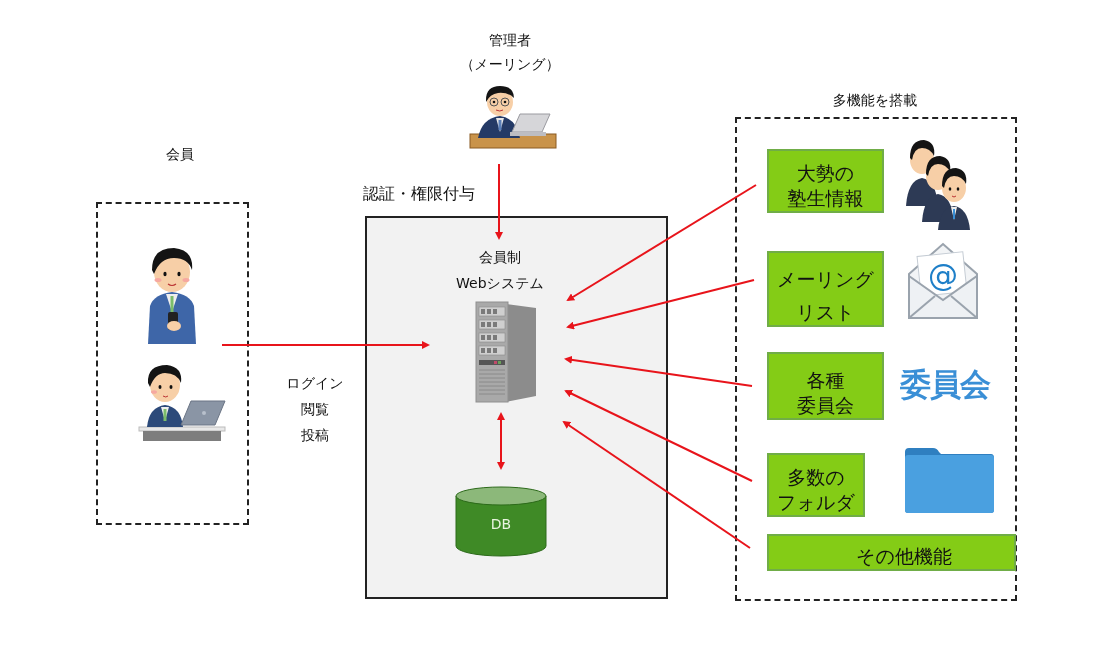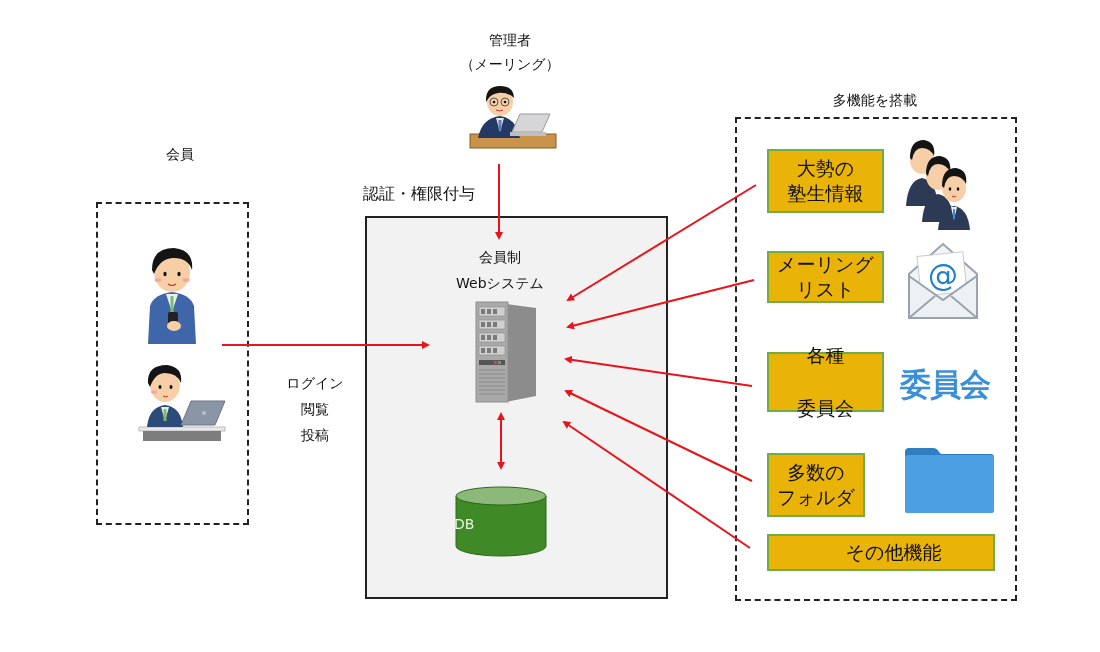--- a/index.html
+++ b/index.html
@@ -1,21 +1,21 @@
 <!DOCTYPE html>
 <html><head>
 <meta charset="utf-8">
 <style>
   html,body{margin:0;padding:0;background:#ffffff;}
   body{width:1100px;height:652px;position:relative;overflow:hidden;font-family:"DejaVu Sans",sans-serif;color:#111;}
   .abs{position:absolute;}
   .label{font-size:14px;text-align:center;line-height:24px;white-space:nowrap;}
   .dashed{border:2px dashed #222;box-sizing:border-box;}
   .sysbox{background:#f2f2f2;border:2px solid #222;box-sizing:border-box;}
-  .feat{border:2px solid #70ad47;background:#eab308;box-sizing:border-box;display:flex;flex-direction:column;align-items:center;justify-content:center;font-size:19px;line-height:25px;}
+  .feat{border:2px solid #70ad47;background:#84cc16;box-sizing:border-box;display:flex;flex-direction:column;align-items:center;justify-content:flex-end;font-size:19px;line-height:25px;}
   svg.overlay{position:absolute;left:0;top:0;}
 </style>
 </head>
 <body>
 
 <div class="abs label" style="left:400px;top:28px;width:220px;">
   <div>管理者</div>
   <div>（メーリング）</div>
 </div>
 <svg class="abs" style="left:468px;top:80px;" width="92" height="76" viewBox="0 0 92 76">
@@ -112,21 +112,21 @@
       <line x1="9" y1="84" x2="35" y2="84"></line>
     <line x1="9" y1="88" x2="35" y2="88"></line>
       <line x1="9" y1="92" x2="35" y2="92"></line>
     <line x1="9" y1="96" x2="35" y2="96"></line>
   </g>
 </svg>
 <svg class="abs" style="left:454px;top:486px;" width="94" height="72" viewBox="0 0 94 72">
   <path d="M2 10 L2 60 A45 10 0 0 0 92 60 L92 10" fill="#3f8a26" stroke="#2c6a1a" stroke-width="1"></path>
   <ellipse cx="47" cy="10" rx="45" ry="9" fill="#8cb87a" stroke="#2c6a1a" stroke-width="1"></ellipse>
 </svg>
-<div class="abs" style="left:454px;top:516px;width:94px;color:#eaf5e0;font-size:14px;">DB</div>
+<div class="abs" style="left:454px;top:516px;width:94px;text-align:center;color:#eaf5e0;font-size:14px;">DB</div>
 
 <div class="abs label" style="left:735px;top:88px;width:280px;">多機能を搭載</div>
 <div class="abs dashed" style="left:735px;top:117px;width:282px;height:484px;"></div>
 
 <div class="abs feat" style="left:767px;top:149px;width:117px;height:64px;">
   <div>大勢の</div>
   <div>塾生情報</div>
 </div>
 <svg class="abs" style="left:904px;top:126px;" width="72" height="104" viewBox="0 0 72 104">
   <g>
@@ -144,49 +144,49 @@
     <path d="M15 53 L18 66 L21 53 Z" fill="#eee"></path>
     <rect x="17" y="55" width="2" height="10" fill="#3a8fd6"></rect>
     <ellipse cx="18" cy="34" rx="12" ry="14" fill="#f7cfa7"></ellipse>
     <path d="M6 32 Q6 14 20 14 Q32 16 30 30 Q26 22 18 22 Q10 22 8 34 Z" fill="#141414"></path>
     <ellipse cx="14" cy="35" rx="1.3" ry="1.8" fill="#111"></ellipse>
     <ellipse cx="22" cy="35" rx="1.3" ry="1.8" fill="#111"></ellipse>
     <path d="M16 42 Q18 44 20 42" stroke="#b33" fill="none"></path>
   </g>
 </svg>
 
-<div class="abs feat" style="left:767px;top:251px;width:117px;height:52px;">
+<div class="abs feat" style="left:767px;top:251px;width:117px;height:76px;gap:8px;">
   <div>メーリング</div>
   <div>リスト</div>
 </div>
 <svg class="abs" style="left:905px;top:240px;" width="76" height="82" viewBox="0 0 76 82">
   <polygon points="4,34 38,4 72,34 72,78 4,78" fill="#f2f4f6" stroke="#9aa3ad" stroke-width="2"></polygon>
   <rect x="14" y="14" width="46" height="40" fill="#ffffff" stroke="#c5ccd4" transform="rotate(-6 37 34)"></rect>
   <text x="38" y="46" font-size="30" text-anchor="middle" fill="#1e7fc8" font-family="DejaVu Sans, sans-serif">@</text>
   <polygon points="4,36 38,60 72,36 72,78 4,78" fill="#eef1f4" stroke="#9aa3ad" stroke-width="2"></polygon>
   <line x1="4" y1="78" x2="30" y2="56" stroke="#9aa3ad" stroke-width="2"></line>
   <line x1="72" y1="78" x2="46" y2="56" stroke="#9aa3ad" stroke-width="2"></line>
 </svg>
 
-<div class="abs feat" style="left:767px;top:352px;width:117px;height:60px;gap:28px;">
+<div class="abs feat" style="left:767px;top:352px;width:117px;height:68px;">
   <div>各種</div>
   <div>委員会</div>
 </div>
 <div class="abs" style="left:900px;top:364px;font-size:31px;font-weight:bold;color:#3a8fd6;letter-spacing:-1px;white-space:nowrap;">委員会</div>
 
 <div class="abs feat" style="left:767px;top:453px;width:98px;height:64px;">
   <div>多数の</div>
   <div>フォルダ</div>
 </div>
 <svg class="abs" style="left:903px;top:446px;" width="92" height="68" viewBox="0 0 92 68">
   <path d="M2 6 Q2 2 6 2 L30 2 Q34 2 36 6 L38 8 L88 8 Q91 8 91 12 L91 64 Q91 67 88 67 L5 67 Q2 67 2 64 Z" fill="#2f7fc0"></path>
   <path d="M2 12 Q2 9 5 9 L88 9 Q91 9 91 12 L91 64 Q91 67 88 67 L5 67 Q2 67 2 64 Z" fill="#4aa0e0"></path>
 </svg>
 
-<div class="abs feat" style="left:767px;top:534px;width:228px;height:37px;padding-left:25px;">
+<div class="abs feat" style="left:767px;top:534px;width:249px;height:37px;padding-left:25px;">
   <div>その他機能</div>
 </div>
 
 <svg class="overlay" width="1100" height="652" viewBox="0 0 1100 652">
   <defs>
     <marker id="ah" markerWidth="8" markerHeight="8" refX="6" refY="4" orient="auto" markerUnits="userSpaceOnUse">
       <path d="M0,0 L8,4 L0,8 Z" fill="#e8141b"></path>
     </marker>
     <marker id="ahs" markerWidth="8" markerHeight="8" refX="2" refY="4" orient="auto-start-reverse" markerUnits="userSpaceOnUse">
       <path d="M0,0 L8,4 L0,8 Z" fill="#e8141b"></path>

